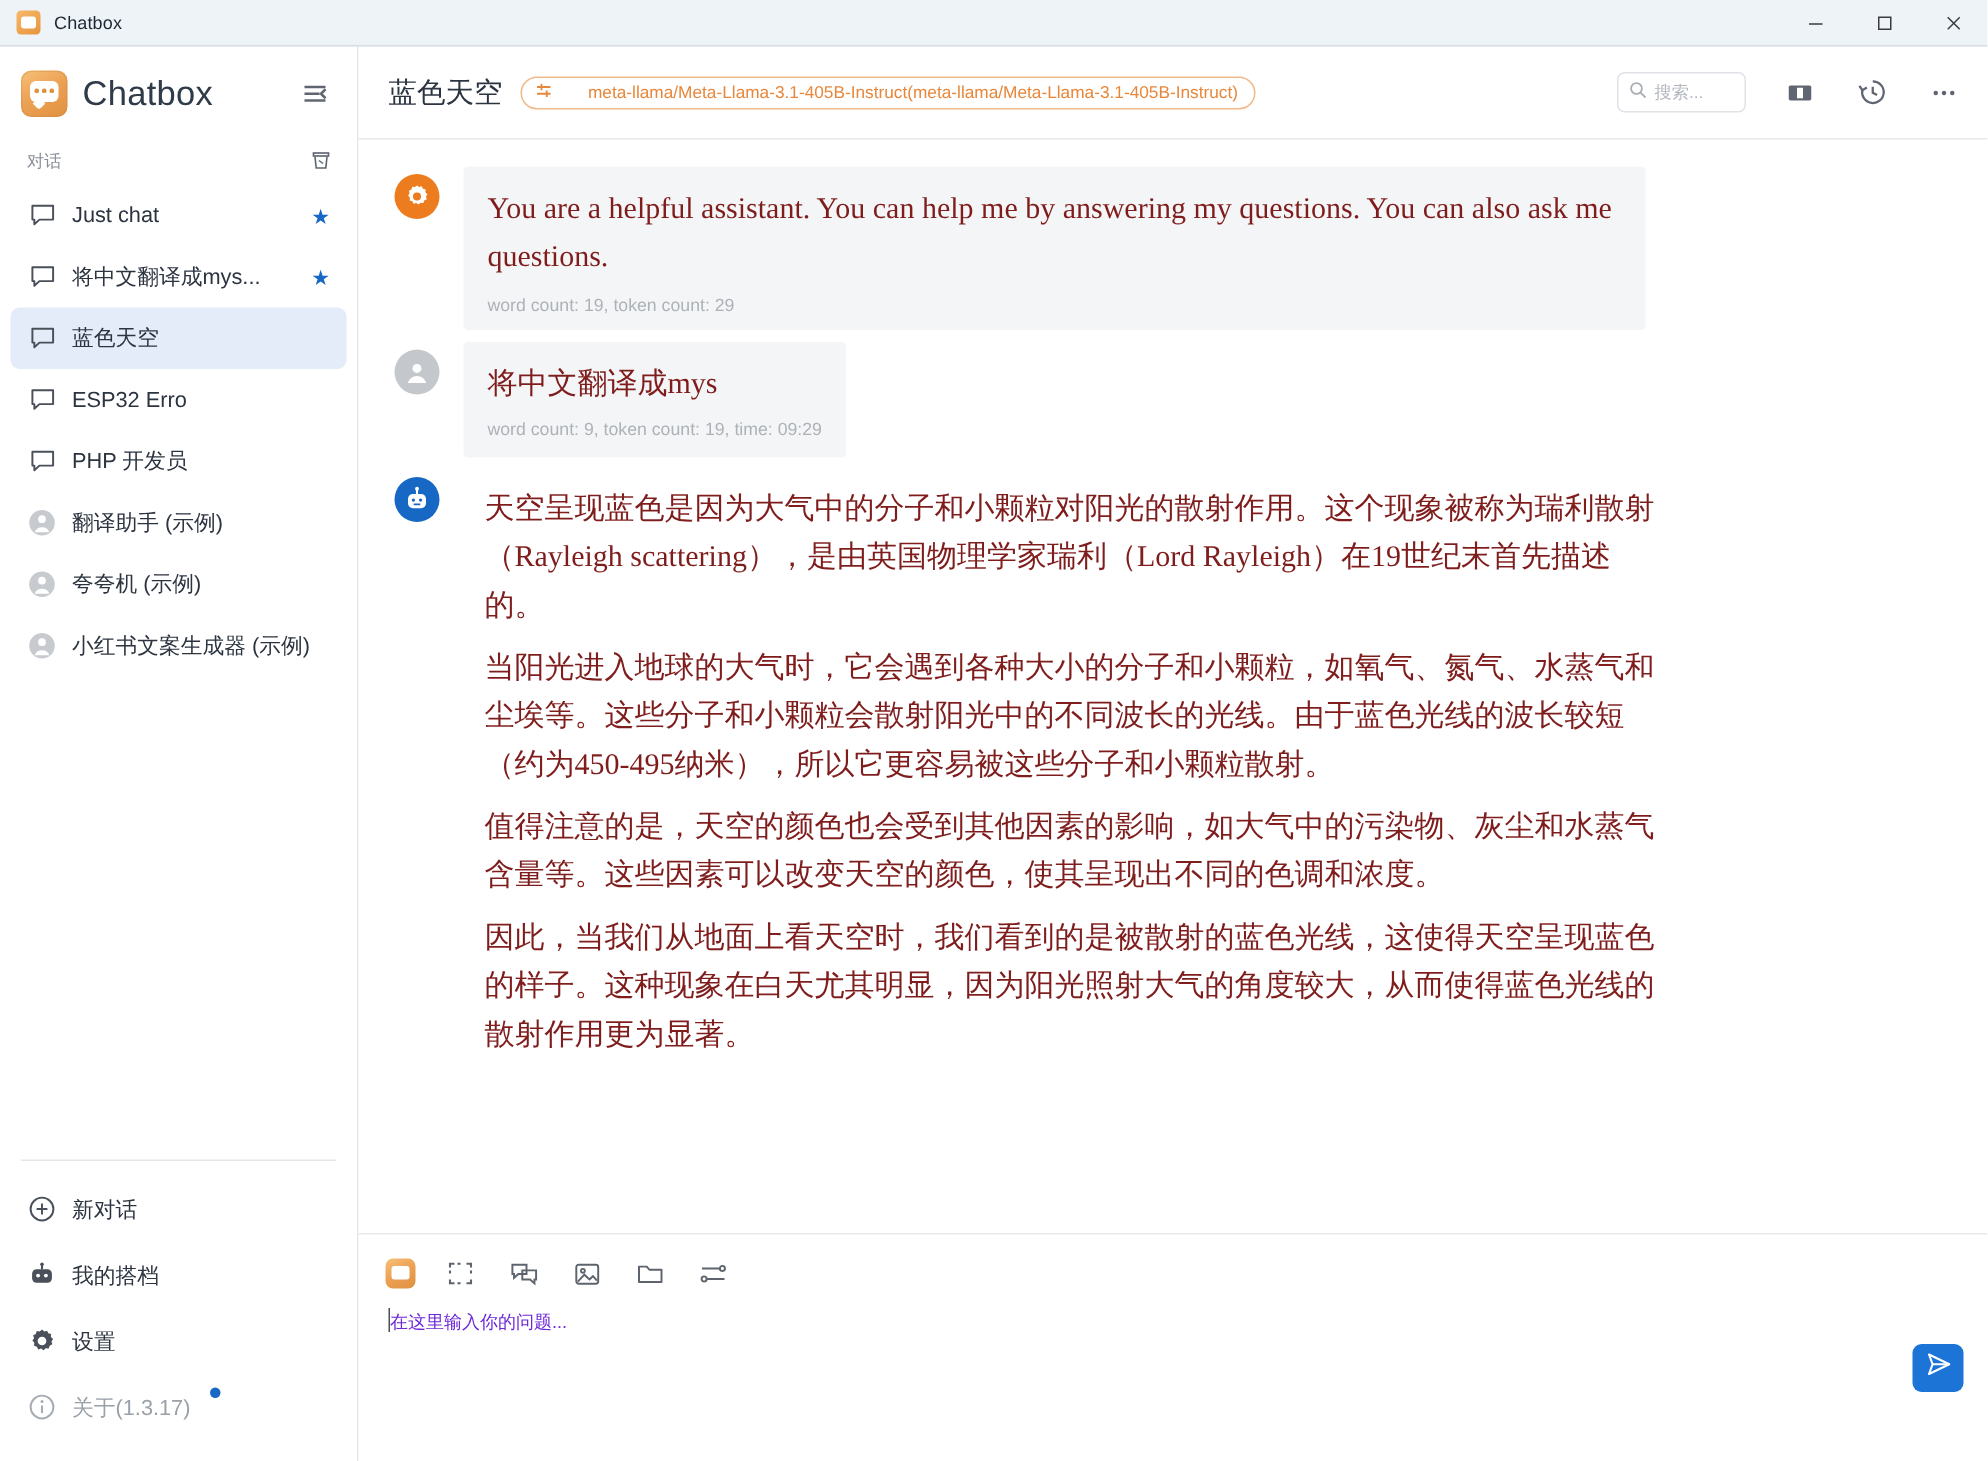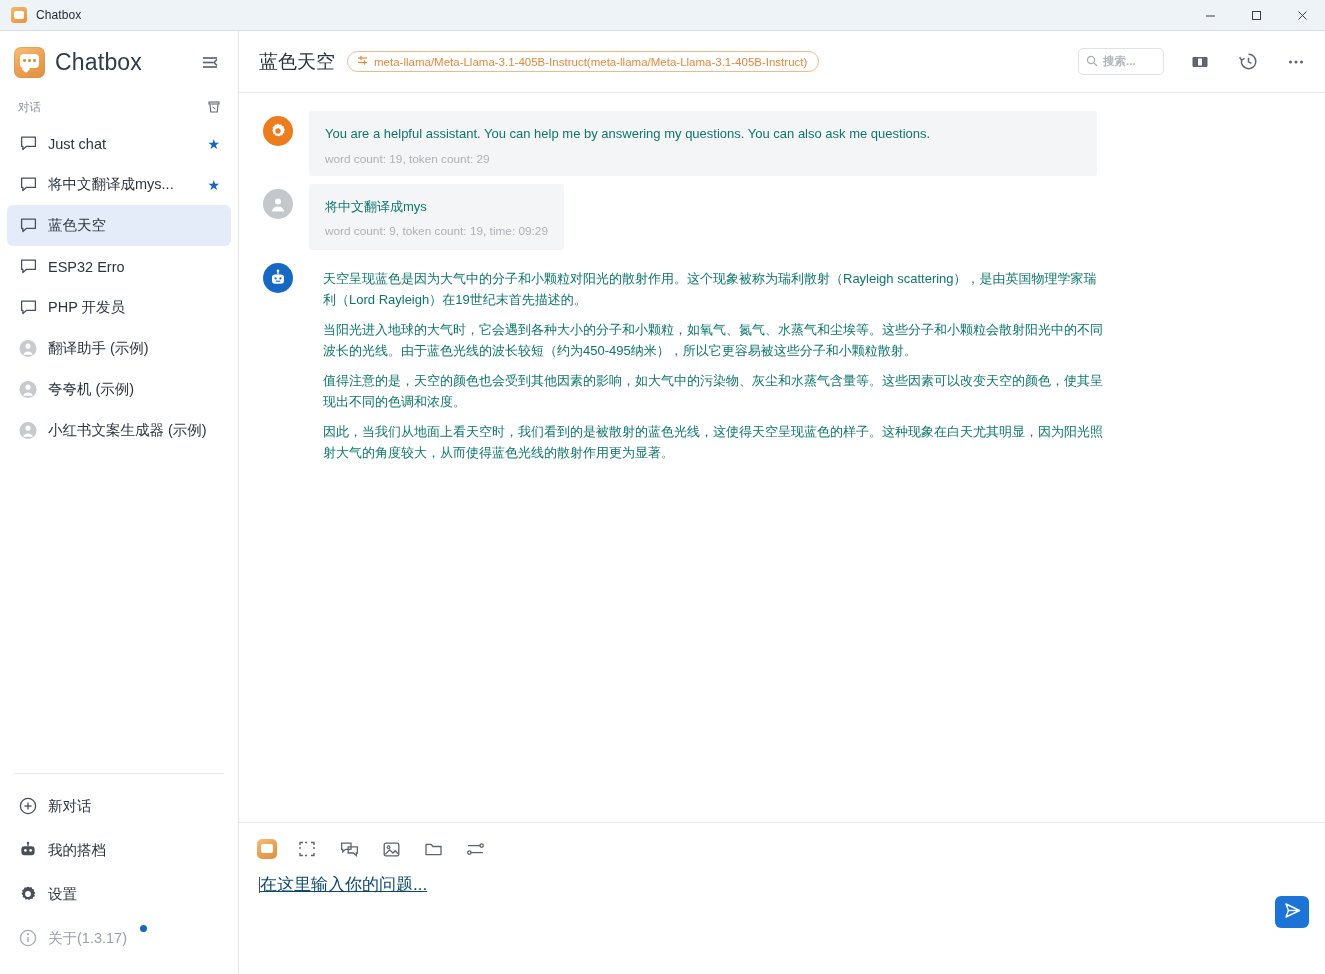--- a/index.html
+++ b/index.html
@@ -111,49 +111,49 @@
 
   
   .main { flex: 1; display: flex; flex-direction: column; min-width: 0; background:#fff; }
   .main-head {
     height: 62px; min-height: 62px;
     display: flex; align-items: center; gap: 12px;
     padding: 0 15px 0 20px; border-bottom: 1px solid #e6e8eb;
   }
   .chat-title { font-size: 19px; color: #2b3440; white-space: nowrap; }
   .model-badge {
-    display: inline-flex; align-items: center; gap: 6px;
+    display: inline-flex; align-items: center; gap: 24px;
     border: 1px solid #f0b989; border-radius: 13px;
     padding: 3px 11px 3px 9px; color: #e8873a; font-size: 11.5px;
     background: #fff; white-space: nowrap; cursor: pointer;
   }
   .model-badge .mb-ico { font-size: 11px; line-height: 1; }
   .head-spacer { flex: 1; }
   .searchbox {
     width: 86px; height: 27px; border: 1px solid #dfe2e6; border-radius: 5px;
     display: flex; align-items: center; gap: 5px; padding: 0 7px;
     color: #a8aeb6; background: #fff; cursor: text;
   }
-  .searchbox .ph { font-size: 11.5px; color: #b3b8bf; font-weight: bold; }
+  .searchbox .ph { font-size: 11.5px; color: #b3b8bf; }
 
   
   .msgs { flex: 1; overflow-y: auto; padding: 14px 0 8px 0; }
   .msg { display: flex; gap: 16px; padding: 4px 20px 4px 24px; align-items: flex-start; }
   .avatar { width: 30px; height: 30px; border-radius: 50%; flex: none; margin-top: 5px;
             display: flex; align-items: center; justify-content: center; }
   .avatar.system { background: #ec7c1d; color: #fff; }
   .avatar.user   { background: #c4c7cb; color: #fff; }
   .avatar.assistant { background: #1668c4; color: #fff; }
   .bubble {
     background: #f4f5f6; border-radius: 3px; padding: 12px 16px 10px 16px;
     max-width: 812px;
   }
   .msg.assistant-msg .bubble { background: transparent; padding-left: 14px; padding-top: 10px; }
   .bubble p {
-    font-size: 13px; color: #0f766e; line-height: 1.62; margin-bottom: 9px;
+    font-size: 20px; color: #7f1d1d; line-height: 1.62; margin-bottom: 9px; font-family: Liberation Serif, serif;
   }
   .bubble p:last-of-type { margin-bottom: 6px; }
   .meta { font-size: 11.8px; color: #adb2b8; line-height: 1.55; }
   .bubble.sys-bubble { width: 788px; padding-bottom: 8px; }
   .bubble.sys-bubble p { margin-bottom: 6px; }
   .bubble.user-bubble { padding-bottom: 9px; }
   .bubble.user-bubble p { margin-bottom: 5px; }
   .assistant-meta { max-width: 790px; }
 
   
@@ -168,21 +168,21 @@
     background: linear-gradient(150deg,#f7c178 0%,#eca155 48%,#e0913f 100%);
     position: relative;
   }
   .tool.app-logo::after {
     content:""; position:absolute; left:4px; top:4.5px; width:12px; height:9px;
     background:#fff; border-radius:2px;
   }
   .comp-area { display: flex; align-items: flex-end; }
   .comp-input {
     flex: 1; padding: 6px 2px 0 2px; min-height: 84px;
-    font-size: 17px; color: #0c4a6e; line-height: 1.5; position: relative; text-decoration: underline;
+    font-size: 12px; color: #6d28d9; line-height: 1.5; position: relative;
   }
   .caret {
     display: inline-block; width: 1px; height: 16px; background: #4a4f57;
     vertical-align: -3px; margin-right: 0px;
   }
   .send-btn {
     width: 34px; height: 32px; border-radius: 6px; background: #1b74d6;
     display: flex; align-items: center; justify-content: center; color: #fff;
     cursor: pointer; margin: 0 0 22px 10px; flex: none;
   }

